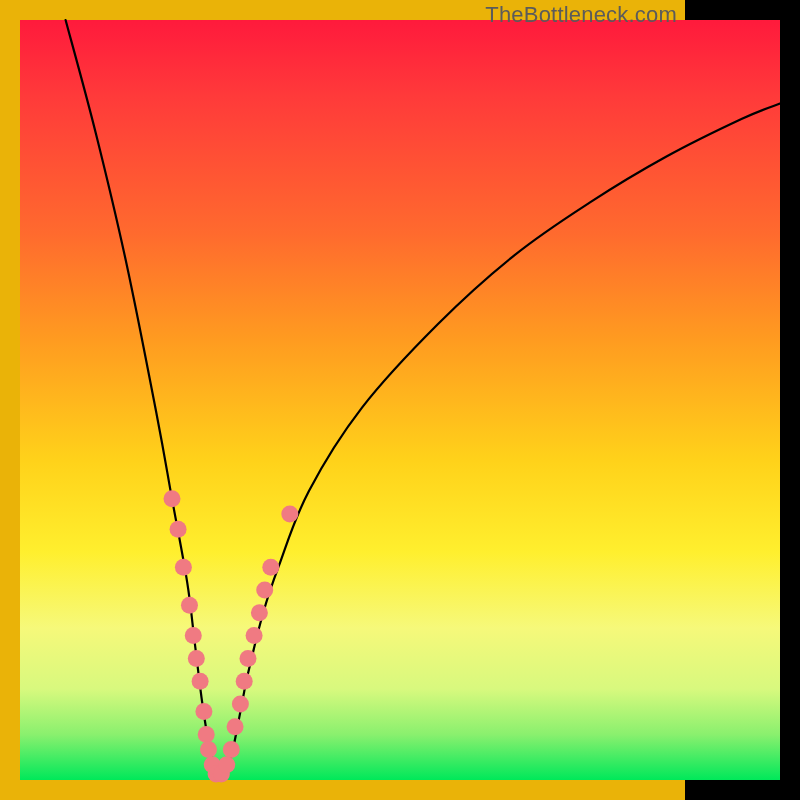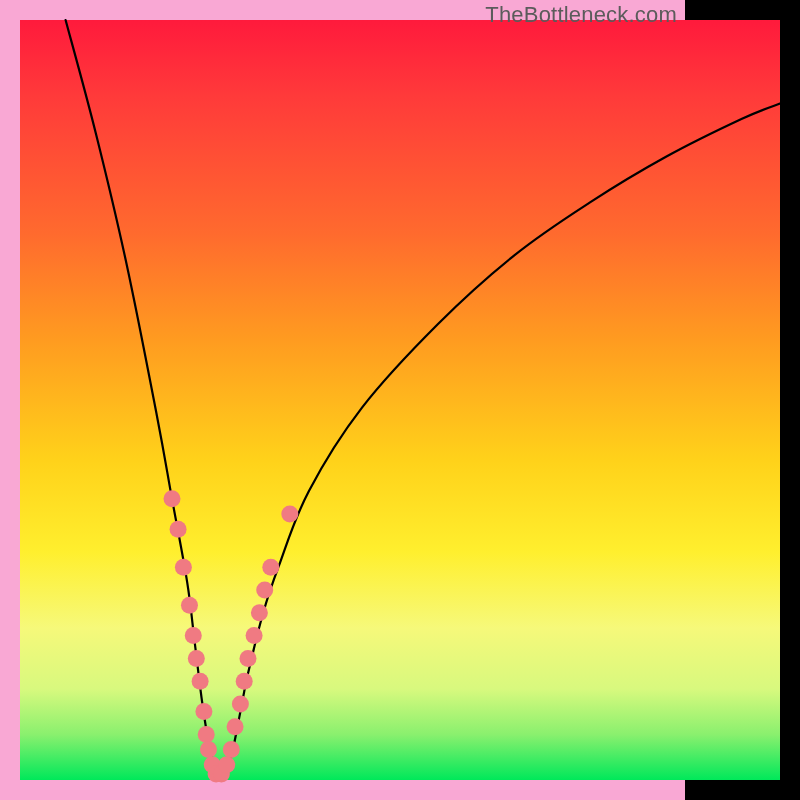--- a/index.html
+++ b/index.html
@@ -8,21 +8,21 @@
     width: 800px;
     height: 800px;
     overflow: hidden;
     background: #000;
     font-family: Arial, Helvetica, sans-serif;
   }
   .frame {
     position: absolute;
     top: 0; left: 0;
     width: 685px; height: 800px;
-    background: #f9a8d4;
+    background: #eab308;
   }
   .plot {
     position: absolute;
     top: 20px;
     left: 20px;
     width: 760px;
     height: 760px;
     
     background: linear-gradient(to bottom,
       #ff1a3c 0%,

